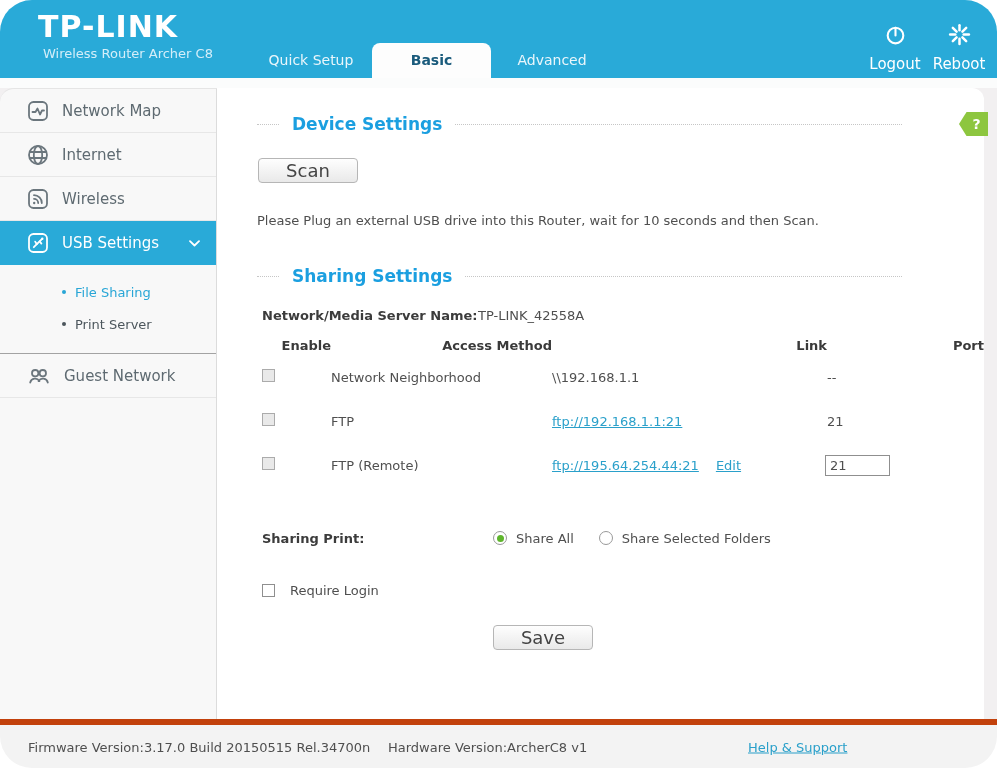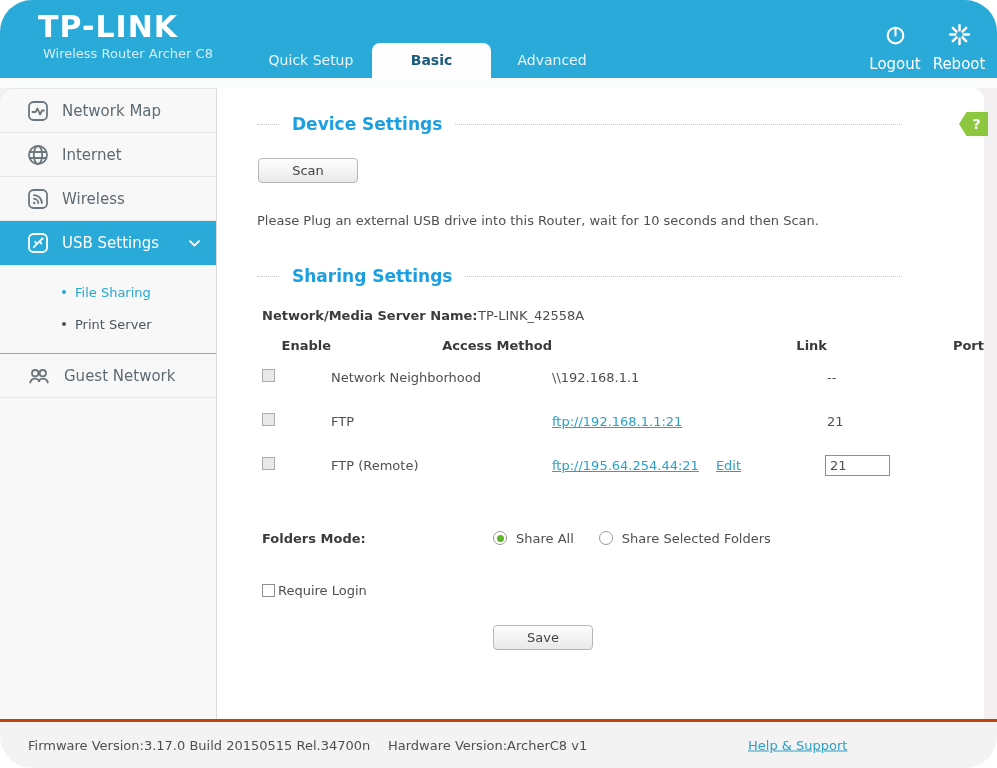--- a/index.html
+++ b/index.html
@@ -37,21 +37,21 @@
   .main { flex:1; background:#fff; margin-right:13px; border-top-right-radius:12px; padding-left:40px; position:relative; }
 
   .sec-title-row { display:flex; align-items:center; padding-right:82px; }
   .sec-title-row.first { margin-top:26px; }
   .sec-title-row.second { margin-top:38px; }
   .dots-l { width:22px; border-top:1px dotted #c6c6c6; margin-right:13px; }
   .sec-title { color:#1b9fe0; font-size:17px; font-weight:bold; margin-right:13px; }
   .dots-f { flex:1; border-top:1px dotted #c6c6c6; }
 
   .btn { display:inline-block; width:100px; height:25px; border:1px solid #b6b6b6; border-radius:4px;
-         background:linear-gradient(#fefefe,#e9e9e9); font-size:13px; color:#444; font-family:inherit;
+         background:linear-gradient(#fefefe,#e9e9e9); font-size:18px; color:#444; font-family:inherit;
          cursor:pointer; text-align:center; line-height:23px; }
   .scan-btn { margin:24px 0 0 1px; }
   .note { margin-top:30px; font-size:13px; color:#4f4f4f; }
 
   .server-row { margin:22px 0 0 5px; display:flex; align-items:center; font-size:13px; }
   .server-label { width:216px; font-weight:bold; color:#3c3c3c; }
   .server-value { color:#4f4f4f; }
 
   .share-table { margin-left:5px; }
   .t-row { display:grid; grid-template-columns:69px 221px 275px 1fr; align-items:center; font-size:13px; color:#4f4f4f; }
@@ -65,29 +65,29 @@
 
   .form-row { display:flex; align-items:center; margin-left:5px; height:30px; font-size:13px; color:#4f4f4f; }
   .form-row.mode { margin-top:36px; }
   .form-row.auth { margin-top:22px; }
   .form-row.save { margin-top:20px; height:25px; }
   .form-label { width:231px; font-weight:bold; color:#3c3c3c; }
   .radio-opt { display:flex; align-items:center; gap:9px; cursor:pointer; }
   .radio-opt + .radio-opt { margin-left:25px; }
   .radio { width:14px; height:14px; border:1px solid #999; border-radius:50%; background:#fff; display:flex; align-items:center; justify-content:center; }
   .radio.checked::after { content:""; width:7px; height:7px; border-radius:50%; background:#5eb52c; }
-  .check-opt { display:flex; align-items:center; gap:3px; cursor:pointer; }
+  .check-opt { display:flex; align-items:center; gap:15px; cursor:pointer; }
 
   .help-tag { position:absolute; right:9px; top:24px; width:29px; height:24px; background:#8dc63f; color:#fff;
               font-size:14px; font-weight:bold; line-height:24px; text-align:center; padding-left:6px;
               clip-path:polygon(0 50%, 26% 0, 100% 0, 100% 100%, 26% 100%); cursor:pointer; }
   .scroll-track { position:absolute; right:0; top:0; bottom:0; width:13px; background:#f2f0f1; }
 
   
-  .footer { height:49px; background:#f3f3f3; border-top:3px solid #c2410c; position:relative; font-size:13px; color:#4f4f4f; }
+  .footer { height:49px; background:#f3f3f3; border-top:6px solid #c2410c; position:relative; font-size:13px; color:#4f4f4f; }
   .footer span, .footer a { position:absolute; top:50%; transform:translateY(-50%); }
   .fw { left:28px; } .hw { left:388px; }
   .help-link { left:748px; color:#2aa0ca; text-decoration:underline; cursor:pointer; }
 </style>
 </head>
 <body>
 
 <div class="page">
 
   <div class="header">
@@ -251,21 +251,21 @@
           <span>FTP (Remote)</span>
           <span class="link-cell">
             <a class="lnk">ftp://195.64.254.44:21</a>
             <a class="lnk">Edit</a>
           </span>
           <span><input class="port-input" value="21" style=""></span>
         </div>
       </div>
 
       <div class="form-row mode">
-        <span class="form-label">Folders Mode:</span>
+        <span class="form-label">Sharing Print:</span>
         <span class="radio-opt">
           <span class="radio checked"></span>
           <span>Share All</span>
         </span>
         <span class="radio-opt">
           <span class="radio"></span>
           <span>Share Selected Folders</span>
         </span>
       </div>
 

